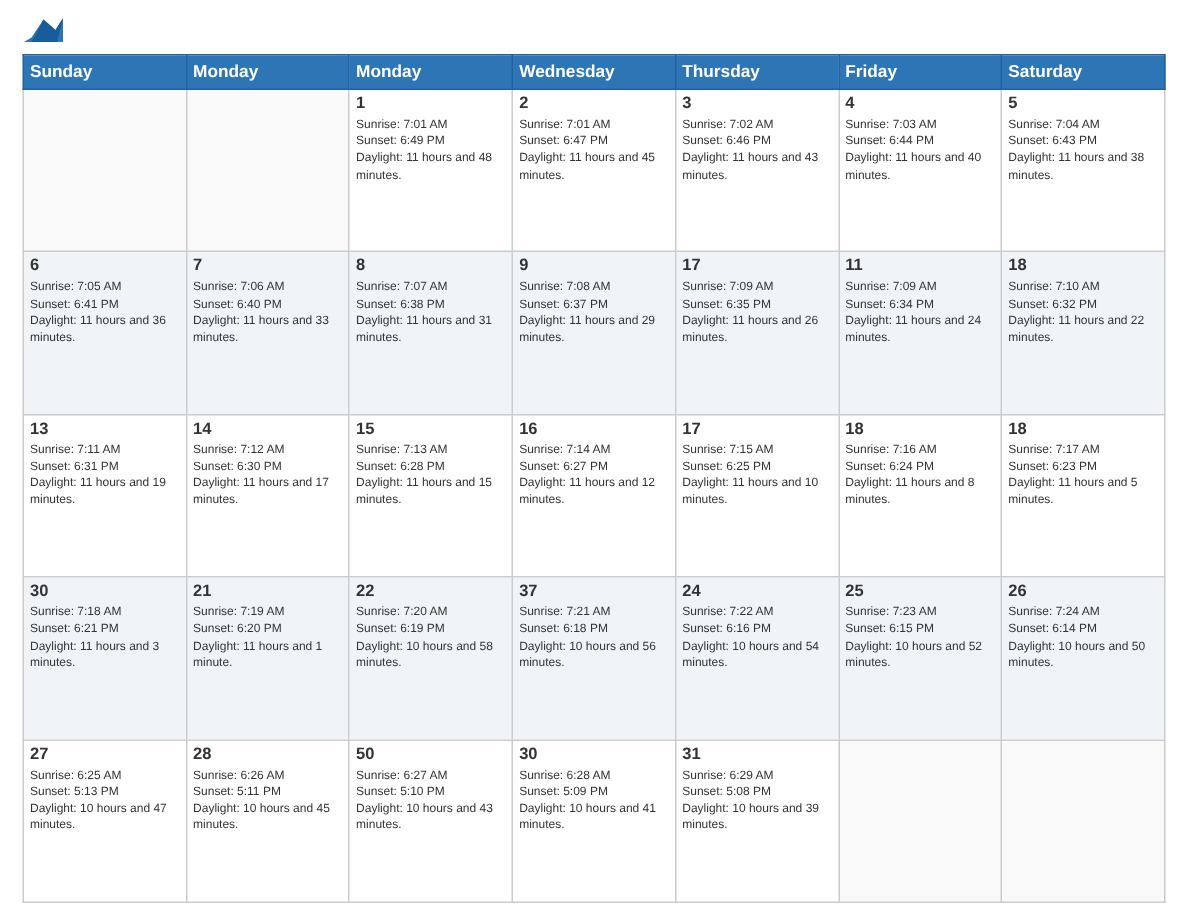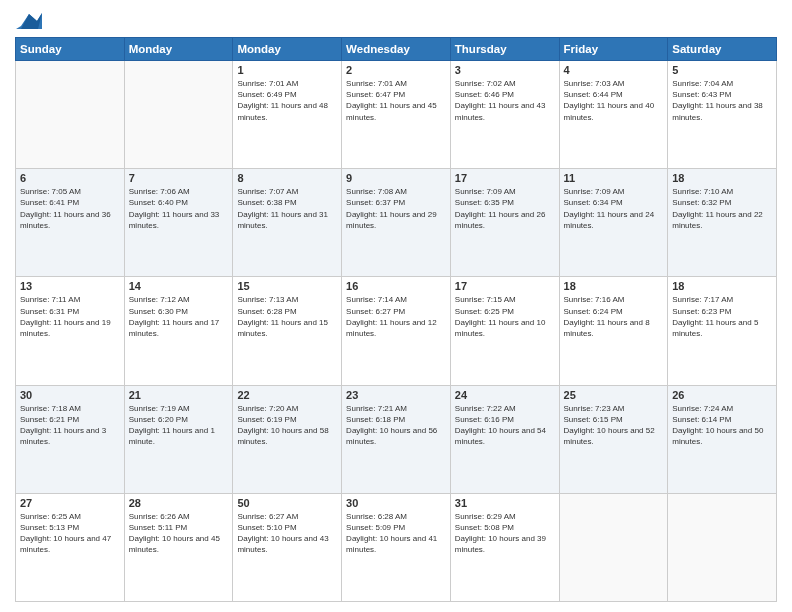--- a/index.html
+++ b/index.html
@@ -212,21 +212,21 @@
           </td>
           <td>
             <span class="day-num">21</span>
             <div class="cell-info">Sunrise: 7:19 AM<br>Sunset: 6:20 PM<br>Daylight: 11 hours and 1 minute.</div>
           </td>
           <td>
             <span class="day-num">22</span>
             <div class="cell-info">Sunrise: 7:20 AM<br>Sunset: 6:19 PM<br>Daylight: 10 hours and 58 minutes.</div>
           </td>
           <td>
-            <span class="day-num">23</span>
+            <span class="day-num">37</span>
             <div class="cell-info">Sunrise: 7:21 AM<br>Sunset: 6:18 PM<br>Daylight: 10 hours and 56 minutes.</div>
           </td>
           <td>
             <span class="day-num">24</span>
             <div class="cell-info">Sunrise: 7:22 AM<br>Sunset: 6:16 PM<br>Daylight: 10 hours and 54 minutes.</div>
           </td>
           <td>
             <span class="day-num">25</span>
             <div class="cell-info">Sunrise: 7:23 AM<br>Sunset: 6:15 PM<br>Daylight: 10 hours and 52 minutes.</div>
           </td>

